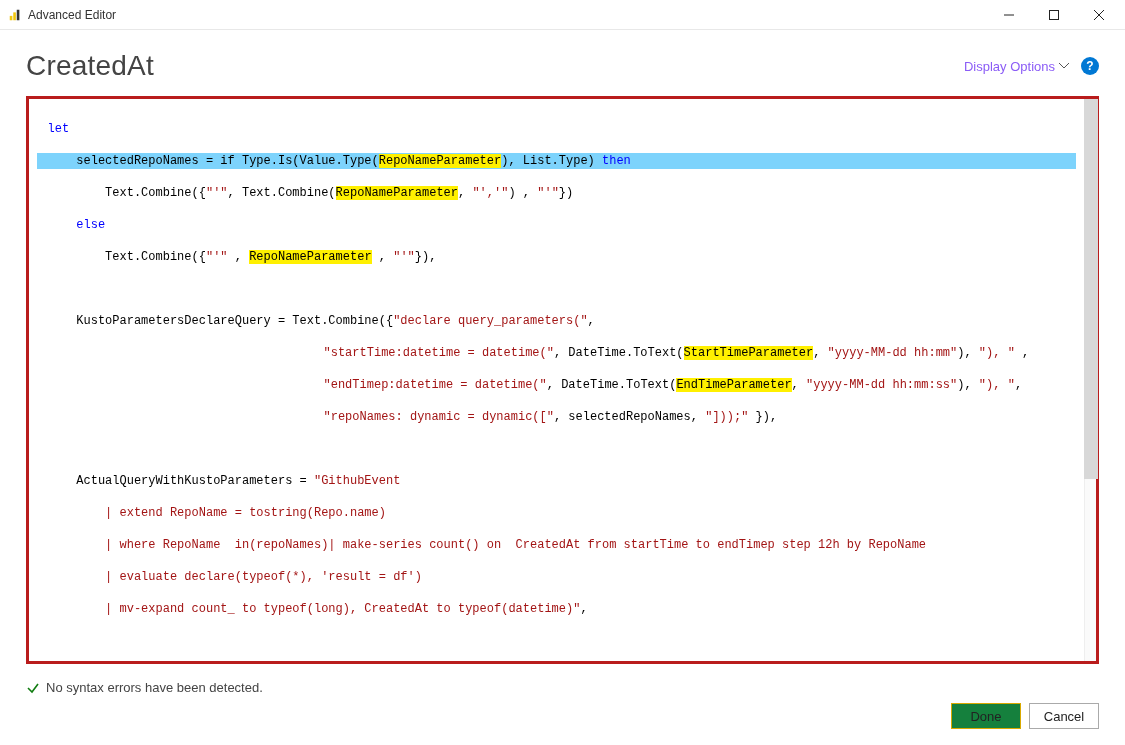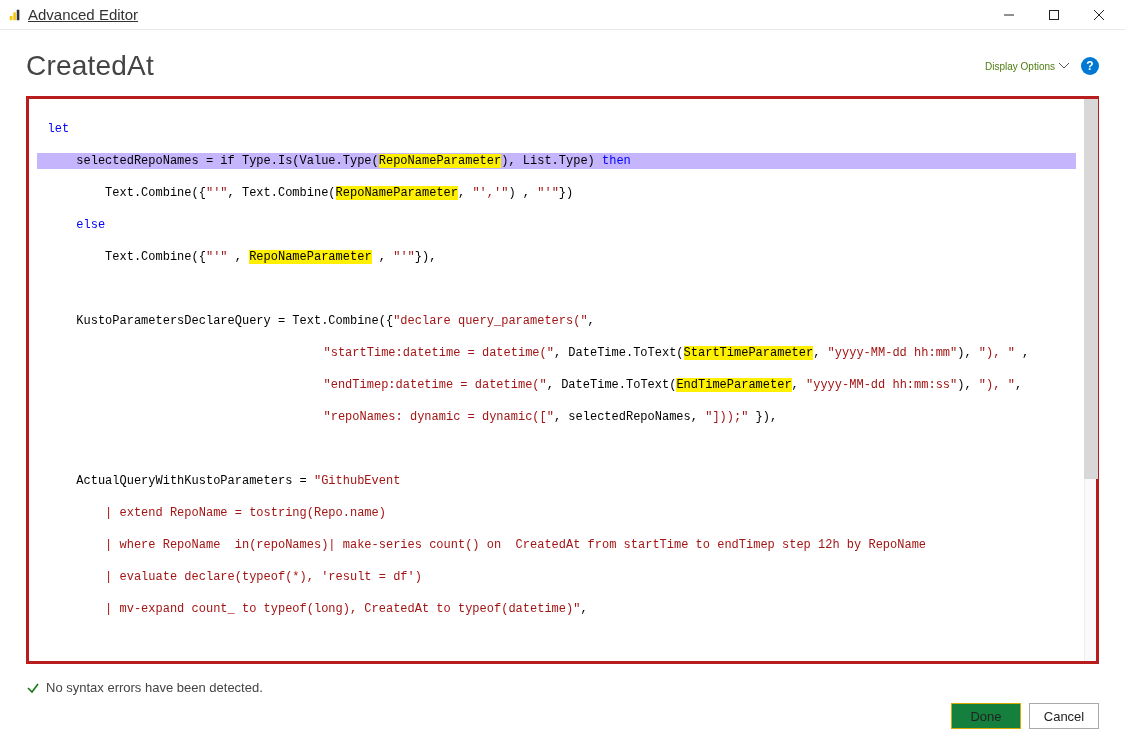--- a/index.html
+++ b/index.html
@@ -18,24 +18,23 @@
       height: 30px;
       padding: 0 4px 0 8px;
       border-bottom: 1px solid #e8e8e8;
     }
     .titlebar-icon {
       width: 14px;
       height: 14px;
       margin-right: 6px;
     }
     .titlebar-title {
-      font-size: 15px;
+      font-size: 12px;
       color: #333;
       font-weight: 400;
-      text-decoration: underline;
     }
     .titlebar-spacer { flex: 1; }
     .win-btn {
       width: 45px;
       height: 30px;
       display: flex;
       align-items: center;
       justify-content: center;
       color: #222;
     }
@@ -48,22 +47,22 @@
       margin-bottom: 14px;
     }
     .page-title {
       font-size: 28px;
       font-weight: 300;
       color: #444;
       letter-spacing: 0.2px;
     }
     .page-title-spacer { flex: 1; }
     .display-options {
-      font-size: 10px;
-      color: #4d7c0f;
+      font-size: 13px;
+      color: #8b5cf6;
       display: flex;
       align-items: center;
       margin-right: 12px;
     }
     .display-options svg { margin-left: 4px; }
     .help-icon {
       width: 18px;
       height: 18px;
       border-radius: 50%;
       background: #0078d4;
@@ -94,21 +93,21 @@
     .code-line {
       position: relative;
       padding-left: 4px;
       height: 16px;
     }
     .guide { display: inline-block; border-left: 1px solid #e8e8e8; padding-left: 5.5px; margin-left: 0px; }
     .gwide { display: inline-block; border-left: 1px solid #e8e8e8; width: 24px; }
     .kw { color: #0000ff; }
     .str { color: #a31515; }
     .hl { background: #fff000; }
-    .cursor-row { background: #c4b5fd; }
+    .cursor-row { background: #7dd3fc; }
     .scroll-track {
       width: 12px;
       background: #fafafa;
       position: relative;
       border-left: 1px solid #eee;
     }
     .scroll-thumb {
       position: absolute;
       left: -1px;
       width: 14px;

